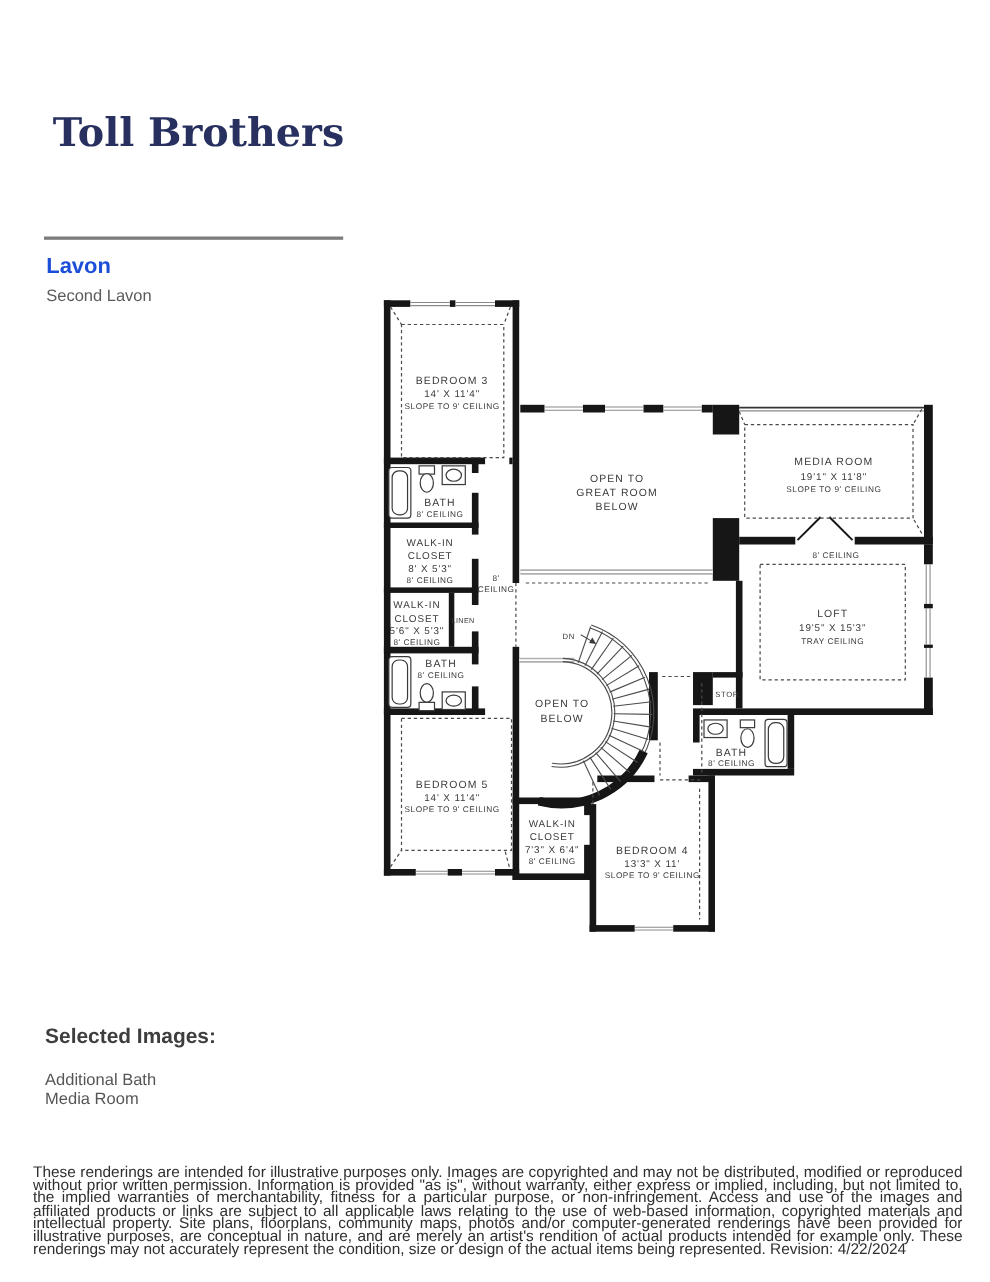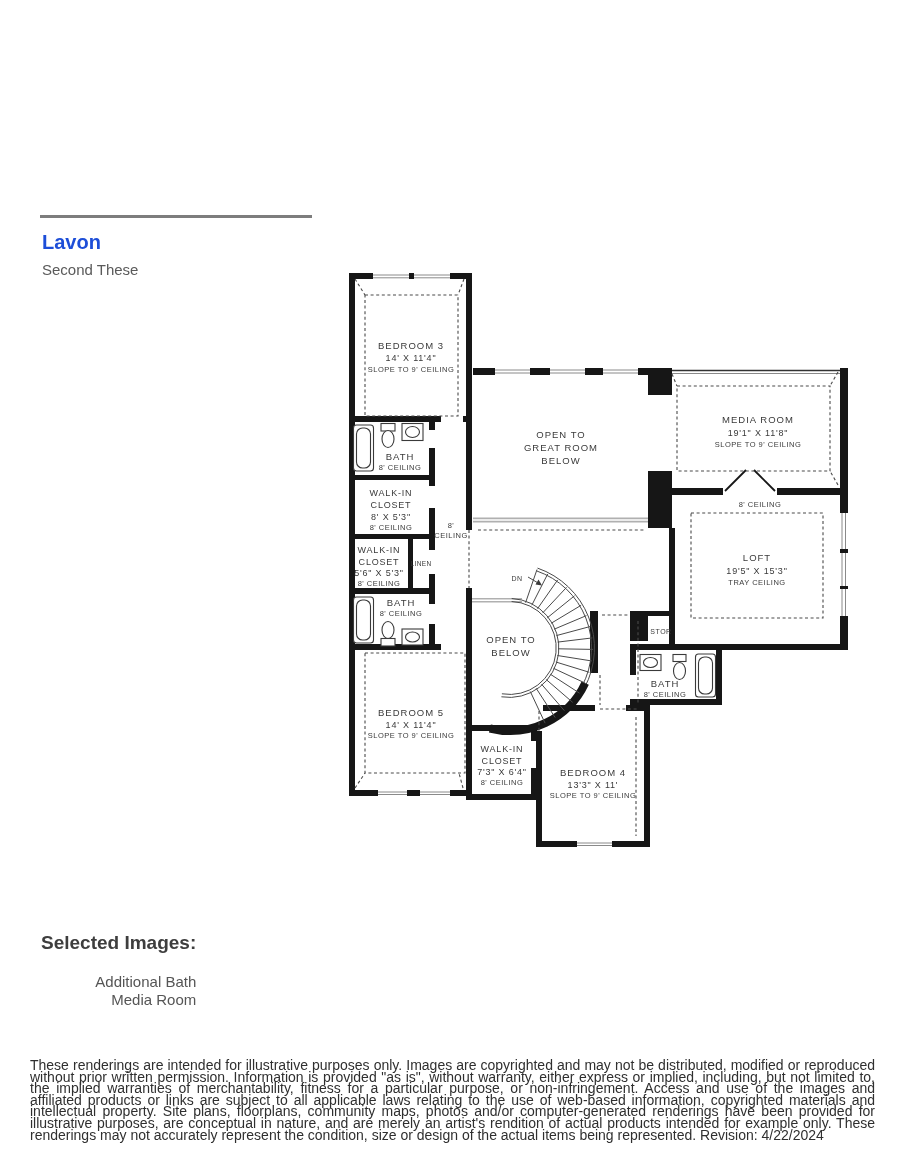--- a/index.html
+++ b/index.html
@@ -6,21 +6,21 @@
   .page{position:relative;width:900px;height:1165px;background:#ffffff;overflow:hidden;
         font-family:"Liberation Sans",sans-serif;}
   .logo{position:absolute;left:48px;top:100px;font-family:"DejaVu Serif",serif;
         font-weight:700;font-size:36px;color:#27305f;letter-spacing:0px;}
   .rule{position:absolute;left:40px;top:215px;width:272px;height:3px;background:#7d7d7d;}
   .plan-name{position:absolute;left:42px;top:231px;font-size:20px;font-weight:700;color:#1d4ed8;}
   .floor-name{position:absolute;left:42px;top:261px;font-size:15px;color:#5a5a5a;}
   .plan-svg{position:absolute;left:345px;top:268px;}
   .options{position:absolute;left:41px;top:932px;}
   .options-heading{font-size:19px;font-weight:700;color:#3e3e3e;margin:0 0 19px 0;}
-  .option-item{font-size:15px;color:#555;line-height:18px;text-align:right;}
+  .option-item{font-size:15px;color:#555;line-height:18px;}
   .disclaimer{position:absolute;left:30px;top:1060px;width:845px;font-size:14px;
               line-height:11.6px;color:#2f2f2f;text-align:justify;}
   
   .wall{fill:#161616;stroke:none;}
   .winline{stroke:#8a8a8a;stroke-width:1;fill:none;}
   .thin{stroke:#4a4a4a;stroke-width:1;fill:none;}
   .thin2{stroke:#333;stroke-width:1.5;fill:none;}
   .dash{stroke:#4a4a4a;stroke-width:1.1;fill:none;stroke-dasharray:3 2.6;}
   .rail{fill:#b0b0b0;}
   .railwhite{stroke:#fff;stroke-width:1.6;fill:none;}
@@ -31,23 +31,24 @@
   .t-dims{font-size:9px;letter-spacing:0.8px;}
   .t-note{font-size:7.5px;letter-spacing:0.5px;}
   .t-tiny{font-size:7px;letter-spacing:0.5px;}
   .t-linen{font-size:6.5px;letter-spacing:0.4px;}
 </style>
 </head>
 <body>
 
 <div class="page">
 
+  <div class="logo">Toll Brothers</div>
   <div class="rule"></div>
   <div class="plan-name">Lavon</div>
-  <div class="floor-name">Second These</div>
+  <div class="floor-name">Second Lavon</div>
 
   <svg class="plan-svg" width="505" height="590" viewBox="0 0 505 590" xmlns="http://www.w3.org/2000/svg">
 
     <g>
 
       <rect class="wall" x="4" y="5" width="24" height="6"></rect>
       <rect class="wall" x="64" y="5" width="5" height="6"></rect>
       <rect class="wall" x="105" y="5" width="22" height="6"></rect>
 
       <rect class="wall" x="4" y="5" width="6" height="523"></rect>

